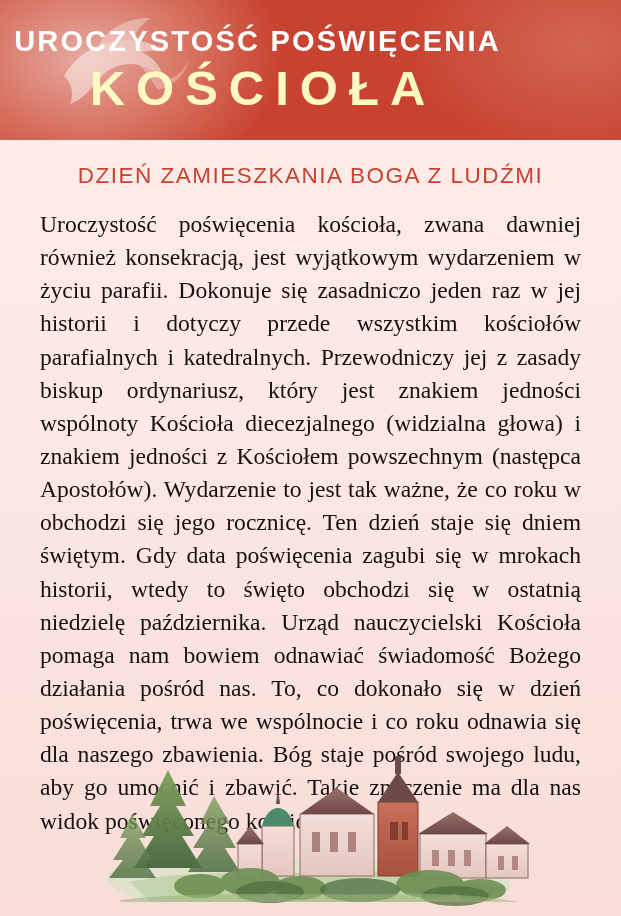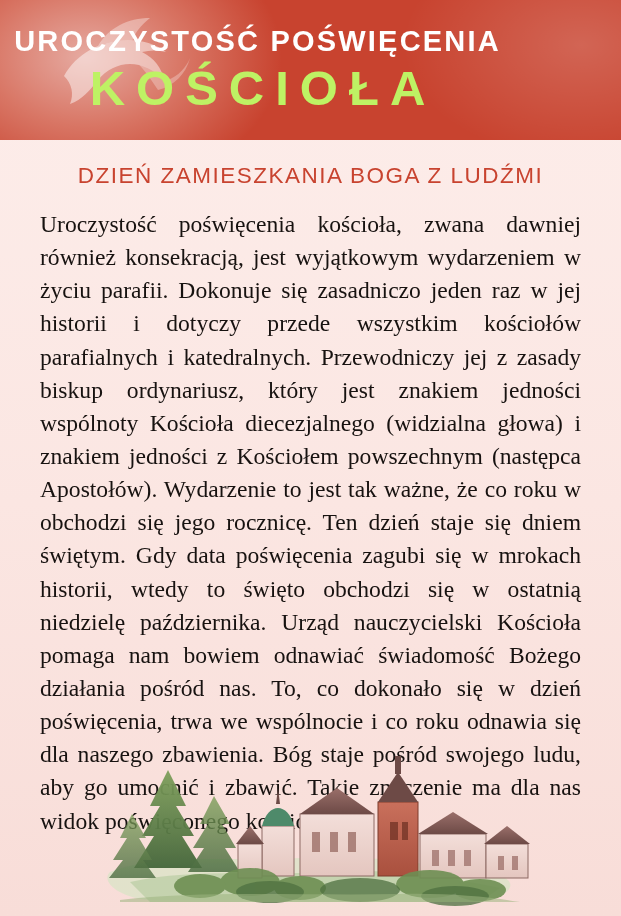--- a/index.html
+++ b/index.html
@@ -81,21 +81,21 @@
     text-transform: uppercase;
     line-height: 1;
     margin-bottom: 8px;
     white-space: nowrap;
   }
   .title-line2 {
     font-family: "Liberation Sans", sans-serif;
     font-weight: bold;
     font-size: 49px;
     letter-spacing: 11px;
-    color: #bef264;
+    color: #fef9c3;
     text-transform: uppercase;
     line-height: 1;
     white-space: nowrap;
     text-indent: 11px;
   }
 
   
   .subtitle {
     margin: 23px 0 0 0;
     text-align: center;

